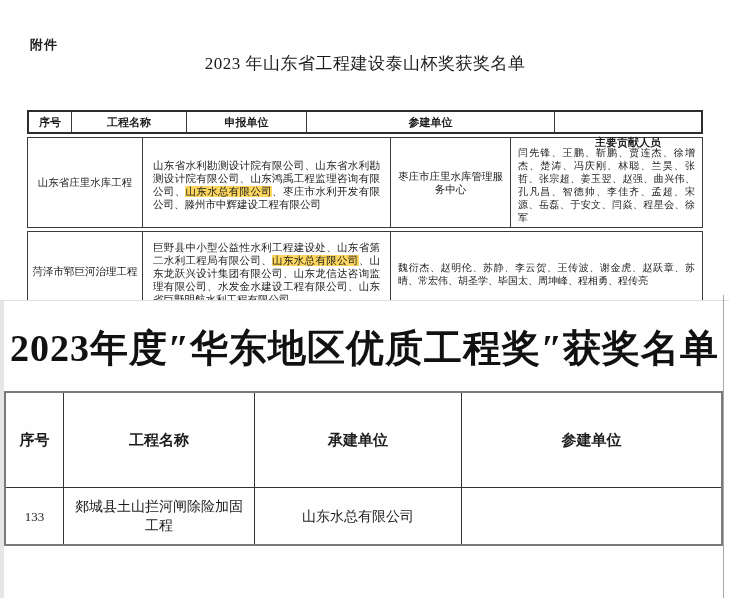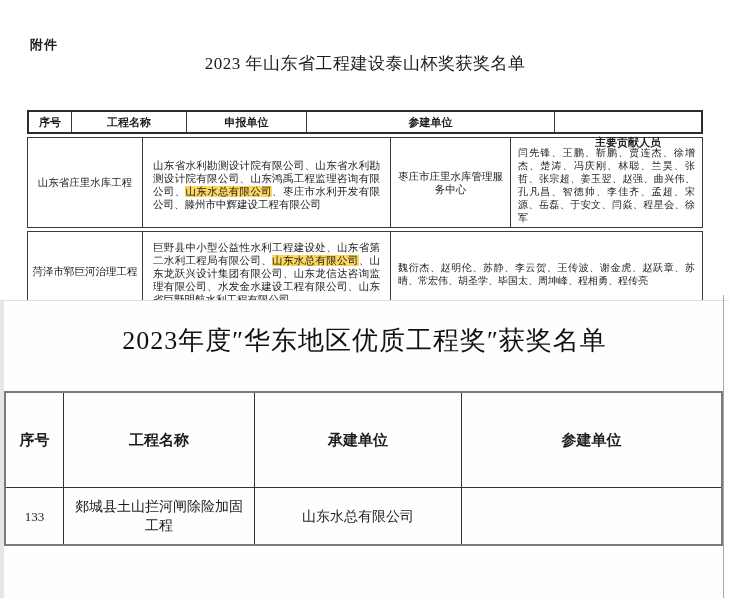--- a/index.html
+++ b/index.html
@@ -26,21 +26,21 @@
   .t1-row .c4 { justify-content: flex-start; text-align: justify; text-align-last: left; padding: 3px 10px; display: block; padding-top: 8px; }
   .t1-row .c5 { text-align: justify; text-align-last: left; font-size: 10px; padding: 3px 7px; display: block; padding-top: 8px; }
   .t1-row .c5 { display: flex; align-items: center; }
   .t1-row .c4 { display: flex; align-items: center; }
   .hl { background: #fcd65e; }
 
   
   .section2 { position: absolute; top: 300px; left: 0; width: 729px; height: 298px; background: #fefefe; border-top: 1px solid #e0e0e0; }
   .s2-left-strip { position: absolute; top: 0; left: 0; width: 4px; height: 298px; background: #e6e6e6; }
   .s2-right-line { position: absolute; top: -6px; left: 723px; width: 1px; height: 304px; background: #a8a8a8; }
-  .title2 { position: absolute; top: 22px; left: 0; width: 729px; text-align: center; font-size: 26px; font-weight: normal; letter-spacing: 1px; color: #111; }
+  .title2 { position: absolute; top: 22px; left: 0; width: 729px; text-align: center; font-size: 38px; font-weight: bold; letter-spacing: 1px; color: #111; }
 
   .table2 { position: absolute; top: 90px; left: 4px; width: 719px; border: 2px solid #7a7a7a; }
   .t2-row { display: flex; width: 100%; }
   .t2-header { height: 95px; border-bottom: 1px solid #333; }
   .t2-data { height: 56px; }
   .t2-cell { border-right: 1px solid #333; display: flex; align-items: center; justify-content: center; text-align: center; padding: 2px 8px; font-size: 14px; line-height: 19px; }
   .t2-cell:last-child { border-right: none; }
   .t2-header .t2-cell { font-weight: bold; font-size: 15px; }
   .d1 { width: 58px; flex: none; }
   .d2 { width: 191px; flex: none; }

